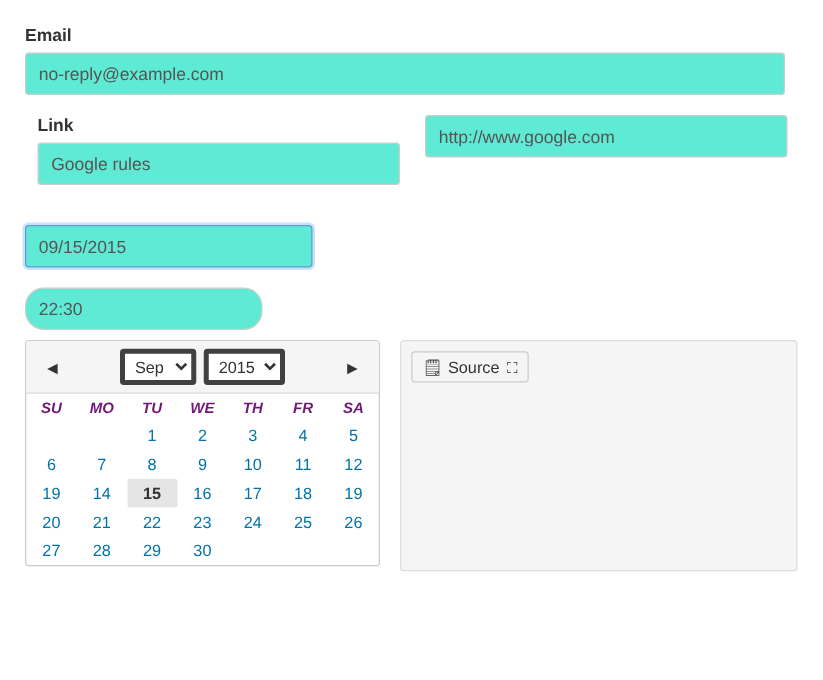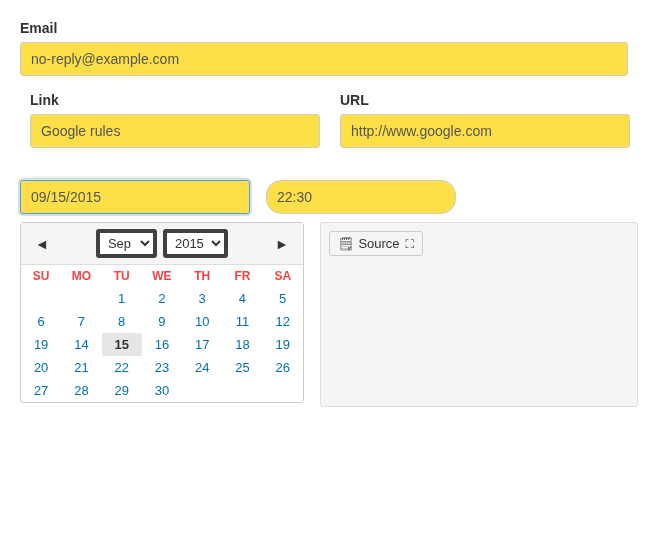--- a/index.html
+++ b/index.html
@@ -24,21 +24,21 @@
       display: block;
     }
 
     .text-input {
       border: 1px solid #ccc;
       border-radius: 3px;
       padding: 8px 10px;
       font-size: 14px;
       color: #555;
       outline: none;
-      background: #fde047;
+      background: #5eead4;
     }
 
     .text-input.active-focus {
       border-color: #5b9dd9;
       box-shadow: 0 0 0 2px rgba(91,157,217,0.3);
     }
 
     .email-input {
       width: 608px;
     }
@@ -59,20 +59,21 @@
     }
 
     .date-section {
       margin-bottom: 16px;
     }
 
     .date-row {
       display: flex;
       gap: 16px;
       margin-bottom: 8px;
+      flex-direction: column;
     }
 
     .date-input {
       width: 230px;
     }
 
     .time-input {
       width: 190px;
       border-radius: 15px;
     }
@@ -122,24 +123,25 @@
 
     .calendar-grid {
       width: 100%;
       border-collapse: collapse;
       padding: 4px;
     }
 
     .calendar-grid th {
       font-size: 12px;
       font-weight: bold;
-      color: #ef4444;
+      color: #701a75;
       text-align: center;
       padding: 4px 0;
       width: 38px;
+      font-style: italic;
     }
 
     .calendar-grid td {
       text-align: center;
       padding: 4px 0;
       width: 38px;
       font-size: 13px;
       cursor: pointer;
       color: #0073aa;
     }
@@ -190,21 +192,20 @@
   <label class="field-label">Email</label>
   <input type="text" class="text-input email-input" value="no-reply@example.com" style="">
 </div>
 
 <div class="row-group">
   <div class="field-group">
     <label class="field-label">Link</label>
     <input type="text" class="text-input link-input" value="Google rules" style="">
   </div>
   <div class="field-group">
-    <label class="field-label">URL</label>
     <input type="text" class="text-input url-input" value="http://www.google.com" style="">
   </div>
 </div>
 
 <div class="date-section">
   <div class="date-row">
     <input type="text" class="text-input date-input active-focus" value="09/15/2015" style="">
     <input type="text" class="text-input time-input" value="22:30" style="">
   </div>
 

